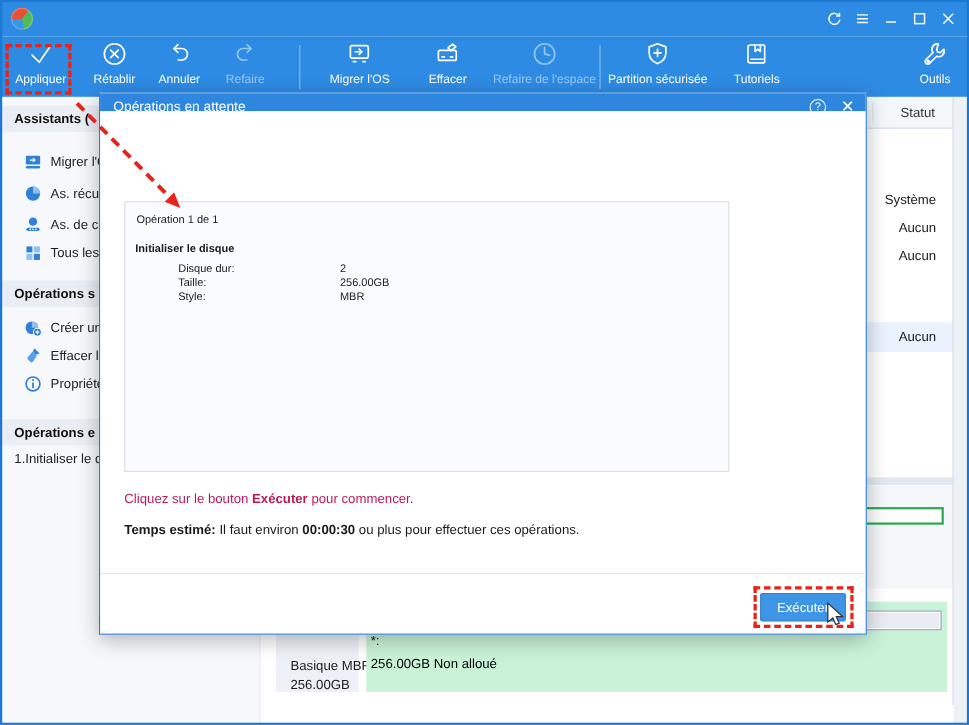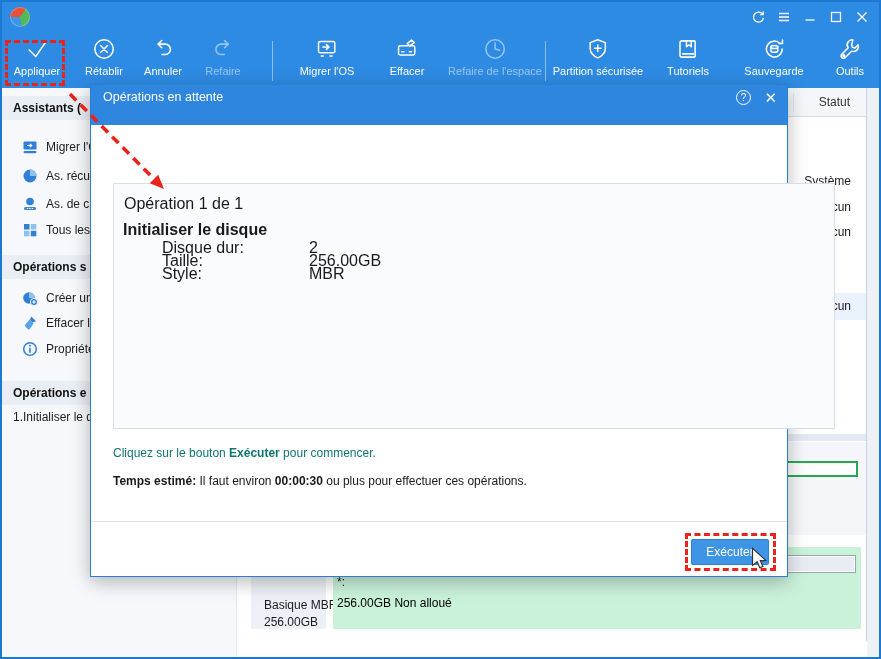--- a/index.html
+++ b/index.html
@@ -58,35 +58,35 @@
   .d2l2{position:absolute;left:13px;top:68px;white-space:nowrap;}
   .disk2-bar{position:absolute;left:96px;top:459px;width:528px;height:82px;background:#c9f2d9;}
   .usage{position:absolute;left:7px;top:8px;right:5px;height:18px;background:#e9edf3;
     border:1px solid #9aa6b2;box-shadow:inset 0 0 0 1px #fff;box-sizing:border-box;}
   .p-name{position:absolute;left:4px;top:28px;font-size:12px;color:#1a1a1a;}
   .p-info{position:absolute;left:4px;top:49px;font-size:12px;color:#000000;white-space:nowrap;}
 
   
   .dialog{position:absolute;left:90px;top:84px;width:698px;height:493px;background:#fff;
     border:1px solid #2a7ed2;box-shadow:0 5px 18px rgba(0,0,0,.28);z-index:50;box-sizing:border-box;}
-  .dlg-header{position:absolute;left:0;top:0;width:100%;height:40px;background:#2e86df;}
+  .dlg-header{position:absolute;left:0;top:0;width:100%;height:16px;background:#2e86df;}
   .dlg-title{position:absolute;left:12px;top:5px;color:#fff;font-size:12.5px;white-space:nowrap;}
   .dlg-help{position:absolute;right:36px;top:5px;width:15px;height:15px;border:1.2px solid #fff;
     border-radius:50%;color:#fff;font-size:10px;line-height:14px;text-align:center;box-sizing:border-box;}
   .dlg-close{position:absolute;right:10px;top:3px;color:#fff;font-size:15px;line-height:20px;}
   .dlg-banner{position:absolute;left:0;top:26px;width:100%;height:58px;background:#55a1e9;}
   .banner-icon{position:absolute;left:52px;top:13px;width:30px;height:30px;}
   .banner-text{position:absolute;left:105px;top:21px;color:#fff;font-size:12.5px;white-space:nowrap;}
-  .dlg-box{position:absolute;left:22px;top:98px;width:722px;height:246px;background:#fafbfd;
-    border:1px solid #d9dee5;box-sizing:border-box;font-size:16px;color:#1a1a1a;}
+  .dlg-box{position:absolute;left:22px;top:98px;width:550px;height:246px;background:#fafbfd;
+    border:1px solid #d9dee5;box-sizing:border-box;font-size:10px;color:#1a1a1a;}
   .box-counter{position:absolute;left:10px;top:11px;}
   .box-opname{position:absolute;left:9px;top:37px;font-weight:bold;}
   .dl{position:absolute;left:48px;}
   .dv{position:absolute;left:195px;}
-  .dlg-instruction{position:absolute;left:22px;top:361px;font-size:12px;color:#0f766e;}
+  .dlg-instruction{position:absolute;left:22px;top:361px;font-size:12px;color:#be185d;}
   .dlg-estimate{position:absolute;left:22px;top:389px;font-size:12px;color:#1a1a1a;}
   .dlg-footer-line{position:absolute;left:0;top:436px;width:100%;height:0;border-top:1px solid #e1e5ea;}
   .exec-outline{position:absolute;left:594px;top:448px;width:91px;height:38px;border:3px dashed #e8231a;
     box-sizing:border-box;z-index:3;}
   .exec-btn{position:absolute;left:600px;top:454px;width:78px;height:26px;background:#3e94e5;
     border:1px solid #2d7fd0;color:#fff;font-size:12px;text-align:center;line-height:24px;
     box-sizing:border-box;border-radius:2px;z-index:2;}
   .cursor{position:absolute;left:660px;top:462px;width:16px;height:22px;z-index:60;}
 
   
@@ -192,29 +192,20 @@
           </svg></span>
       <span class="lbl">Partition sécurisée</span>
     </div>
     <div class="tb-item" style="left:688px">
       <span><svg width="26" height="26" viewBox="0 0 24 24">
             <path d="M6.5 4.5h11a1 1 0 0 1 1 1v13a1 1 0 0 1-1 1h-11a2 2 0 0 1-2-2v-11a2 2 0 0 1 2-2z"></path>
             <path d="M10.5 4.5v5.4l2.2-1.8 2.2 1.8V4.5"></path>
             <path d="M7 16.5h10"></path>
           </svg></span>
       <span class="lbl">Tutoriels</span>
-    </div>
-    <div class="tb-item" style="left:774px">
-      <span><svg width="26" height="26" viewBox="0 0 24 24">
-            <path d="M19.3 12a7.3 7.3 0 1 1-2.1-5.1"></path>
-            <path d="M19.5 3.8v3.2h-3.2"></path>
-            <ellipse cx="12" cy="10.2" rx="3.2" ry="1.4"></ellipse>
-            <path d="M8.8 10.2v3.4c0 .8 1.4 1.4 3.2 1.4s3.2-.6 3.2-1.4v-3.4"></path>
-          </svg></span>
-      <span class="lbl">Sauvegarde</span>
     </div>
     <div class="tb-item" style="left:850px">
       <span><svg width="26" height="26" viewBox="0 0 24 24">
             <path d="M14.8 3.6a4.6 4.6 0 0 0-4.4 7.3l-5.8 5.8a2.2 2.2 0 1 0 3.1 3.1l5.8-5.8a4.6 4.6 0 0 0 6-5.9l-2.9 2.9-2.4-.6-.6-2.4z"></path>
             <circle cx="6.3" cy="18.2" r="0.8"></circle>
           </svg></span>
       <span class="lbl">Outils</span>
     </div>
   </div>
 

